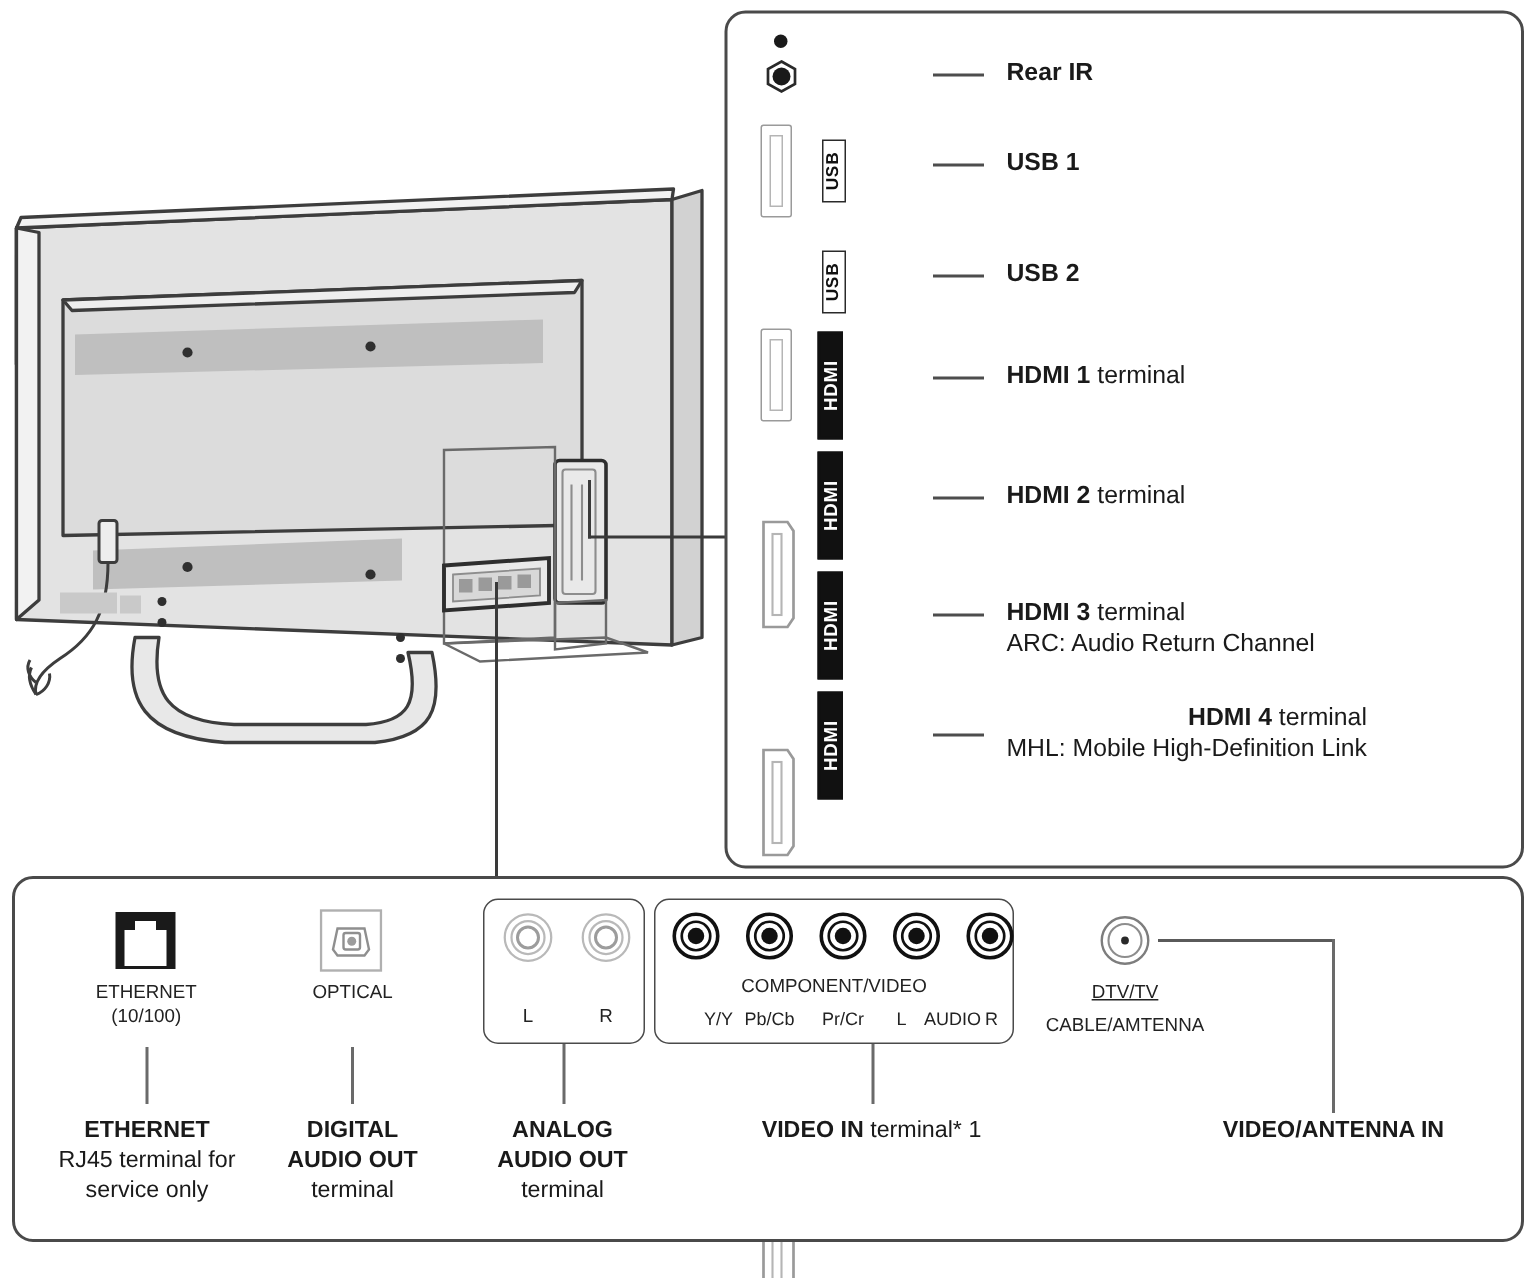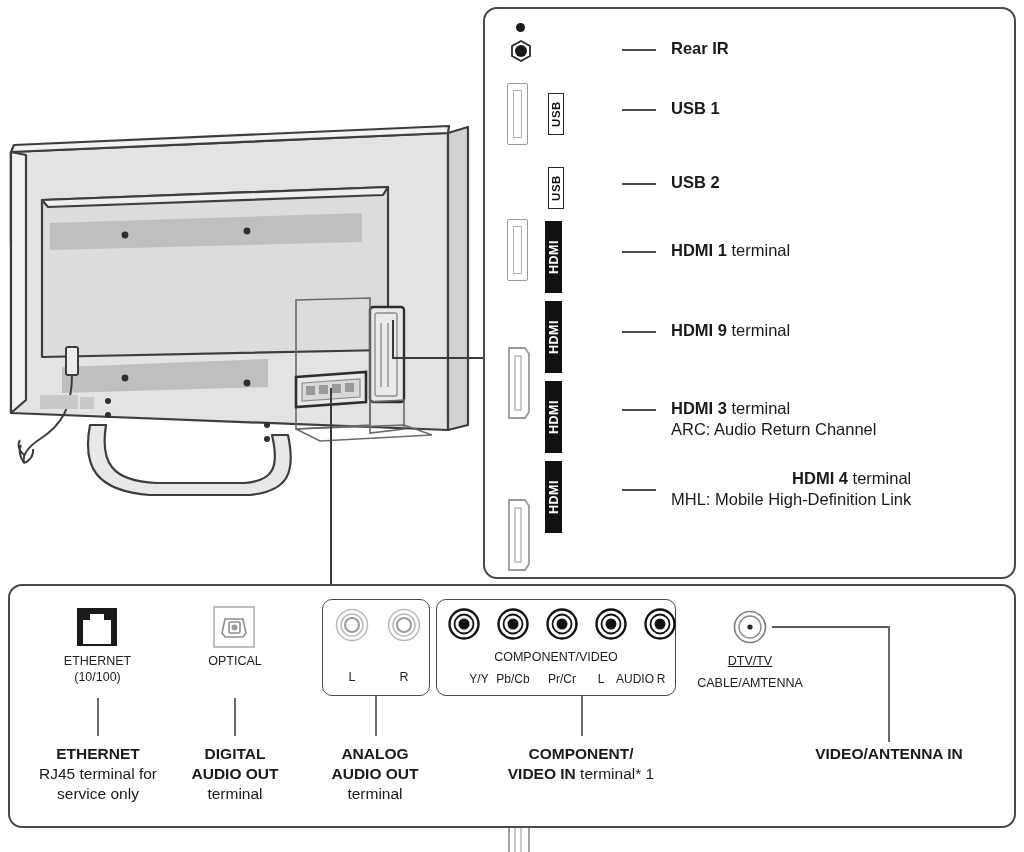--- a/index.html
+++ b/index.html
@@ -240,21 +240,21 @@
         <svg width="26" height="76" viewBox="0 0 26 76">
           <path d="M3,3 L19,3 L23,9 L23,67 L19,73 L3,73 Z" fill="#fff" stroke="#9a9a9a" stroke-width="1.8"></path>
           <rect x="9" y="11" width="6" height="54" fill="#fff" stroke="#b5b5b5" stroke-width="1.4"></rect>
         </svg>
       </div>
       <div class="badge badge-hdmi" style="left:60px; top:292px;">
         <span>HDMI</span>
       </div>
       <div class="row-dash" style="left:137px; top:322px;"></div>
       <div class="row-label" style="left:186px; top:311px;">
-        <b>HDMI 9</b><span class="row-sub"> terminal</span>
+        <b>HDMI 2</b><span class="row-sub"> terminal</span>
       </div>
     </div>
 
     <div>
       <div class="hdmi-port row-icon" style="left:21px; top:372px;">
         <svg width="26" height="76" viewBox="0 0 26 76">
           <path d="M3,3 L19,3 L23,9 L23,67 L19,73 L3,73 Z" fill="#fff" stroke="#9a9a9a" stroke-width="1.8"></path>
           <rect x="9" y="11" width="6" height="54" fill="#fff" stroke="#b5b5b5" stroke-width="1.4"></rect>
         </svg>
       </div>
@@ -374,21 +374,20 @@
 
       <div class="cap cap-sm" style="left:428px; top:86px; width:52px;padding-left:30px;">Y/Y</div>
       <div class="cap cap-sm" style="left:477px; top:86px; width:52px;">Pb/Cb</div>
       <div class="cap cap-sm" style="left:526px; top:86px; width:52px;">Pr/Cr</div>
       <div class="cap cap-sm" style="left:583px; top:86px; width:16px;">L</div>
       <div class="cap cap-sm" style="left:602px; top:86px; width:46px;">AUDIO</div>
       <div class="cap cap-sm" style="left:643px; top:86px; width:16px;">R</div>
 
       <div class="thin-v" style="left:571px; top:110px; height:40px;"></div>
       <div class="callout" style="left:466px; top:158px; width:210px;">
-        <div><b>COMPONENT/</b></div>
         <div><b>VIDEO IN</b><span class="norm"> terminal* 1</span></div>
       </div>
     </div>
 
     <div class="conn-group">
       <svg style="position:absolute; left:723px; top:24px;" width="34" height="34" viewBox="0 0 34 34">
         <circle cx="17" cy="17" r="15.5" fill="#fff" stroke="#7d7d7d" stroke-width="1.6"></circle>
         <circle cx="17" cy="17" r="11" fill="#fff" stroke="#8d8d8d" stroke-width="1.4"></circle>
         <circle cx="17" cy="17" r="2.6" fill="#2a2a2a"></circle>
       </svg>

